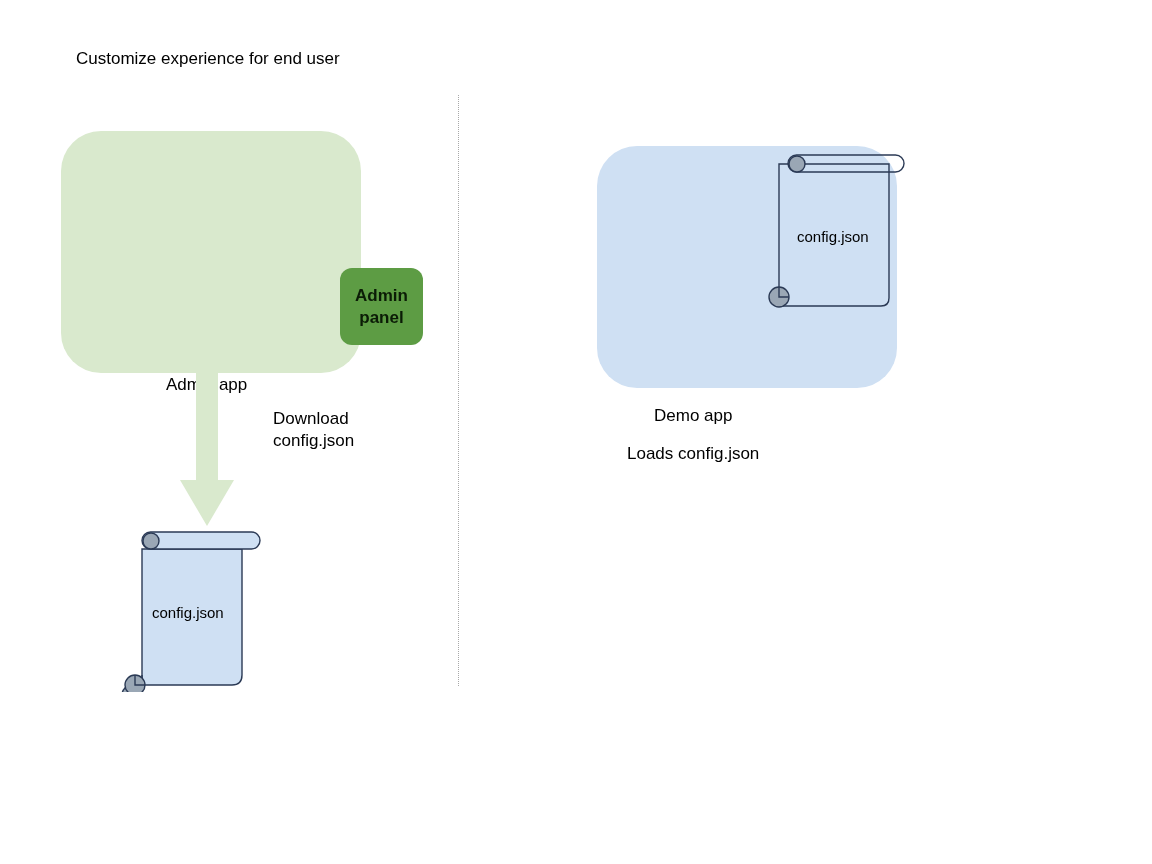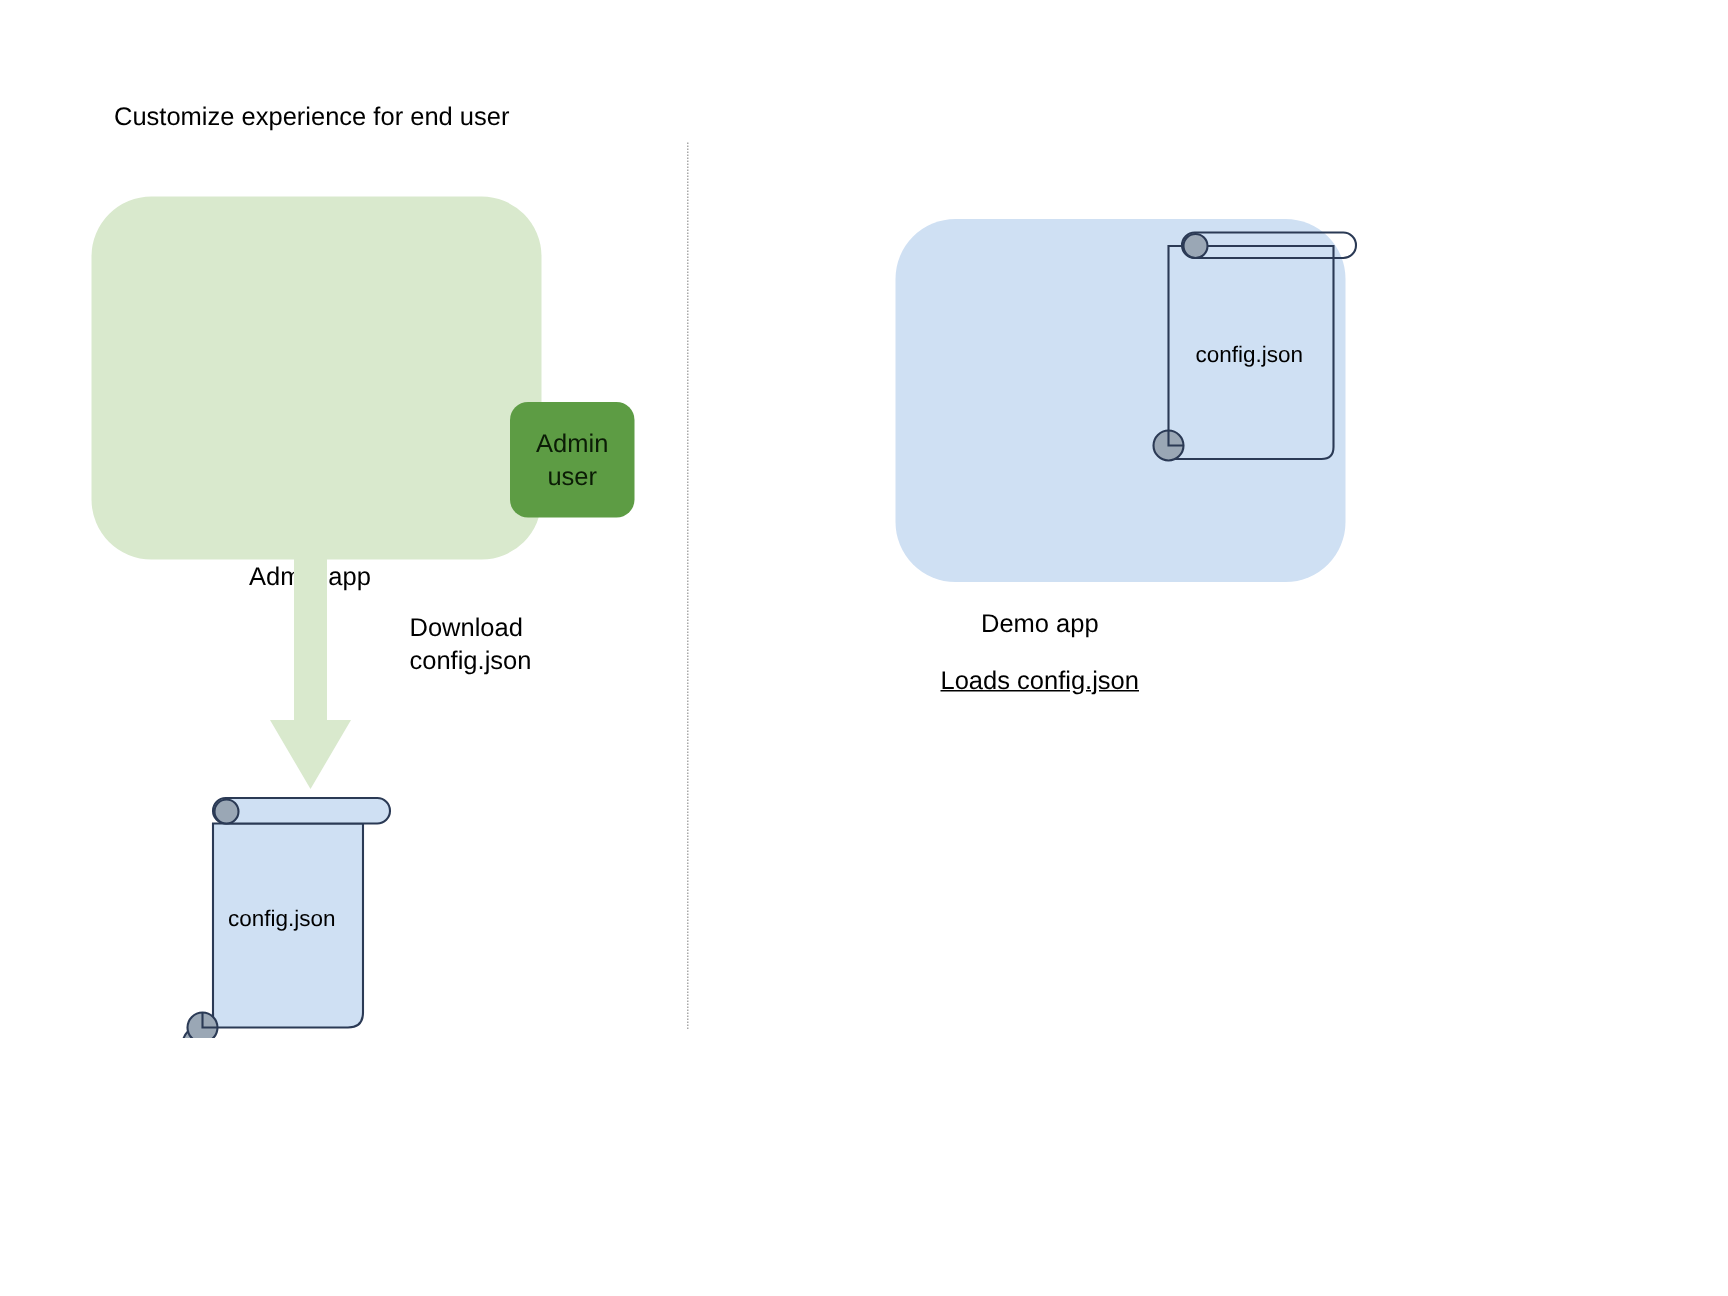--- a/index.html
+++ b/index.html
@@ -20,21 +20,20 @@
     position: absolute;
     inset: 0;
   }
   
   .heading {
     position: absolute;
     font-size: 17px;
     line-height: 20px;
     color: #000000;
     white-space: nowrap;
-    margin-top: 19px;
   }
   #heading-left  { left: 76px;  top: 49px; }
   #heading-right { left: 605px; top: 49px; }
 
   
   .divider {
     position: absolute;
     left: 458px;
     top: 95px;
     width: 1px;
@@ -80,20 +79,21 @@
     left: 279px;
     top: 137px;
     width: 83px;
     height: 77px;
     background: #5d9c44;
     border-radius: 12px;
     display: flex;
     align-items: center;
     justify-content: center;
     text-align: center;
+    font-weight: bold;
   }
   #admin-panel .chip-text {
     font-size: 17px;
     line-height: 22px;
     color: #0b1c06;
   }
 
   
   #download-arrow {
     position: absolute;
@@ -117,21 +117,20 @@
     position: absolute;
   }
   #scroll-left  { left: 118px; top: 527px; width: 150px; height: 165px; }
   #scroll-right { left: 765px; top: 150px; width: 150px; height: 165px; }
 
   .caption {
     position: absolute;
     font-size: 17px;
     line-height: 22px;
     white-space: nowrap;
-    text-decoration: underline;
   }
   #loads-caption { left: 627px; top: 443px; }
 
   .scroll-text {
     position: absolute;
     font-size: 15px;
     line-height: 18px;
     white-space: nowrap;
     color: #000000;
   }
@@ -147,21 +146,21 @@
 
 
   <div class="divider"></div>
 
   <div class="app-box" id="admin-app">
     <div class="app-label" id="admin-app-label">Admin app</div>
 
     <div id="admin-panel">
       <div>
         <div class="chip-text">Admin</div>
-        <div class="chip-text">user</div>
+        <div class="chip-text">panel</div>
       </div>
     </div>
   </div>
 
   <svg id="download-arrow" viewBox="0 0 54 158">
     <polygon points="16,0 38,0 38,110 54,110 27,156 0,110 16,110" fill="#d9e9cd"></polygon>
   </svg>
 
   <div class="arrow-label">
     <div>Download</div>

